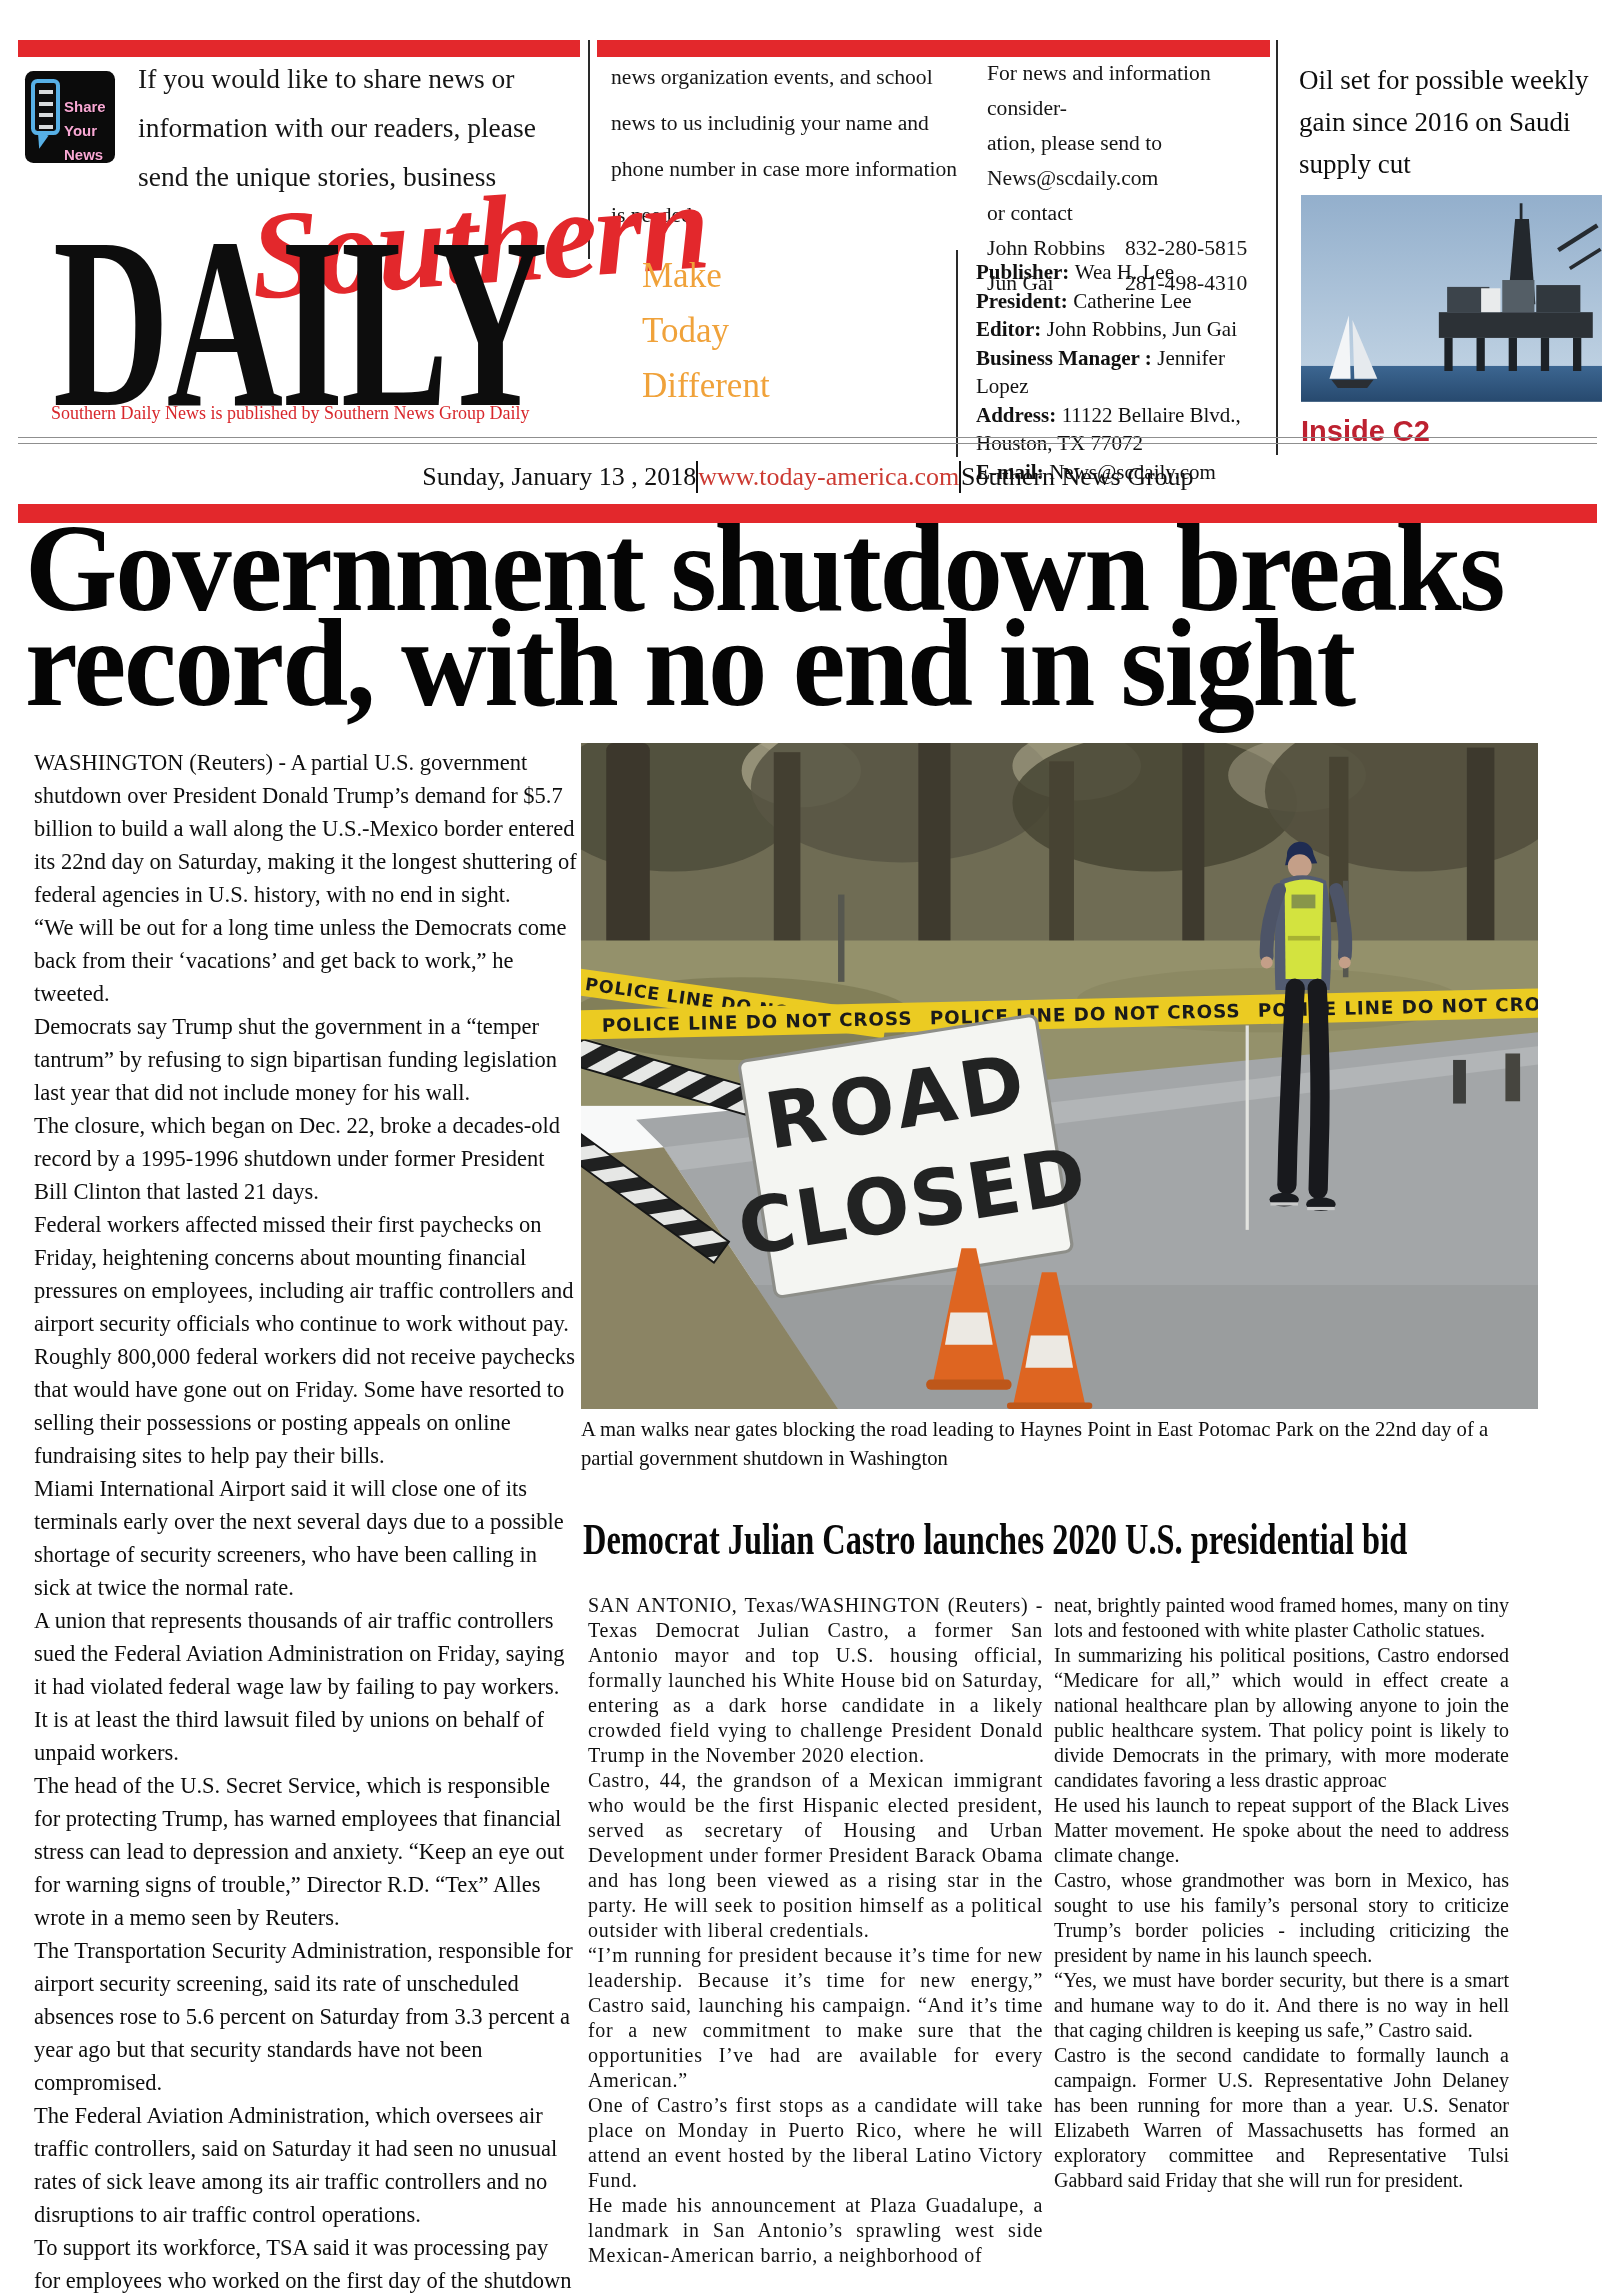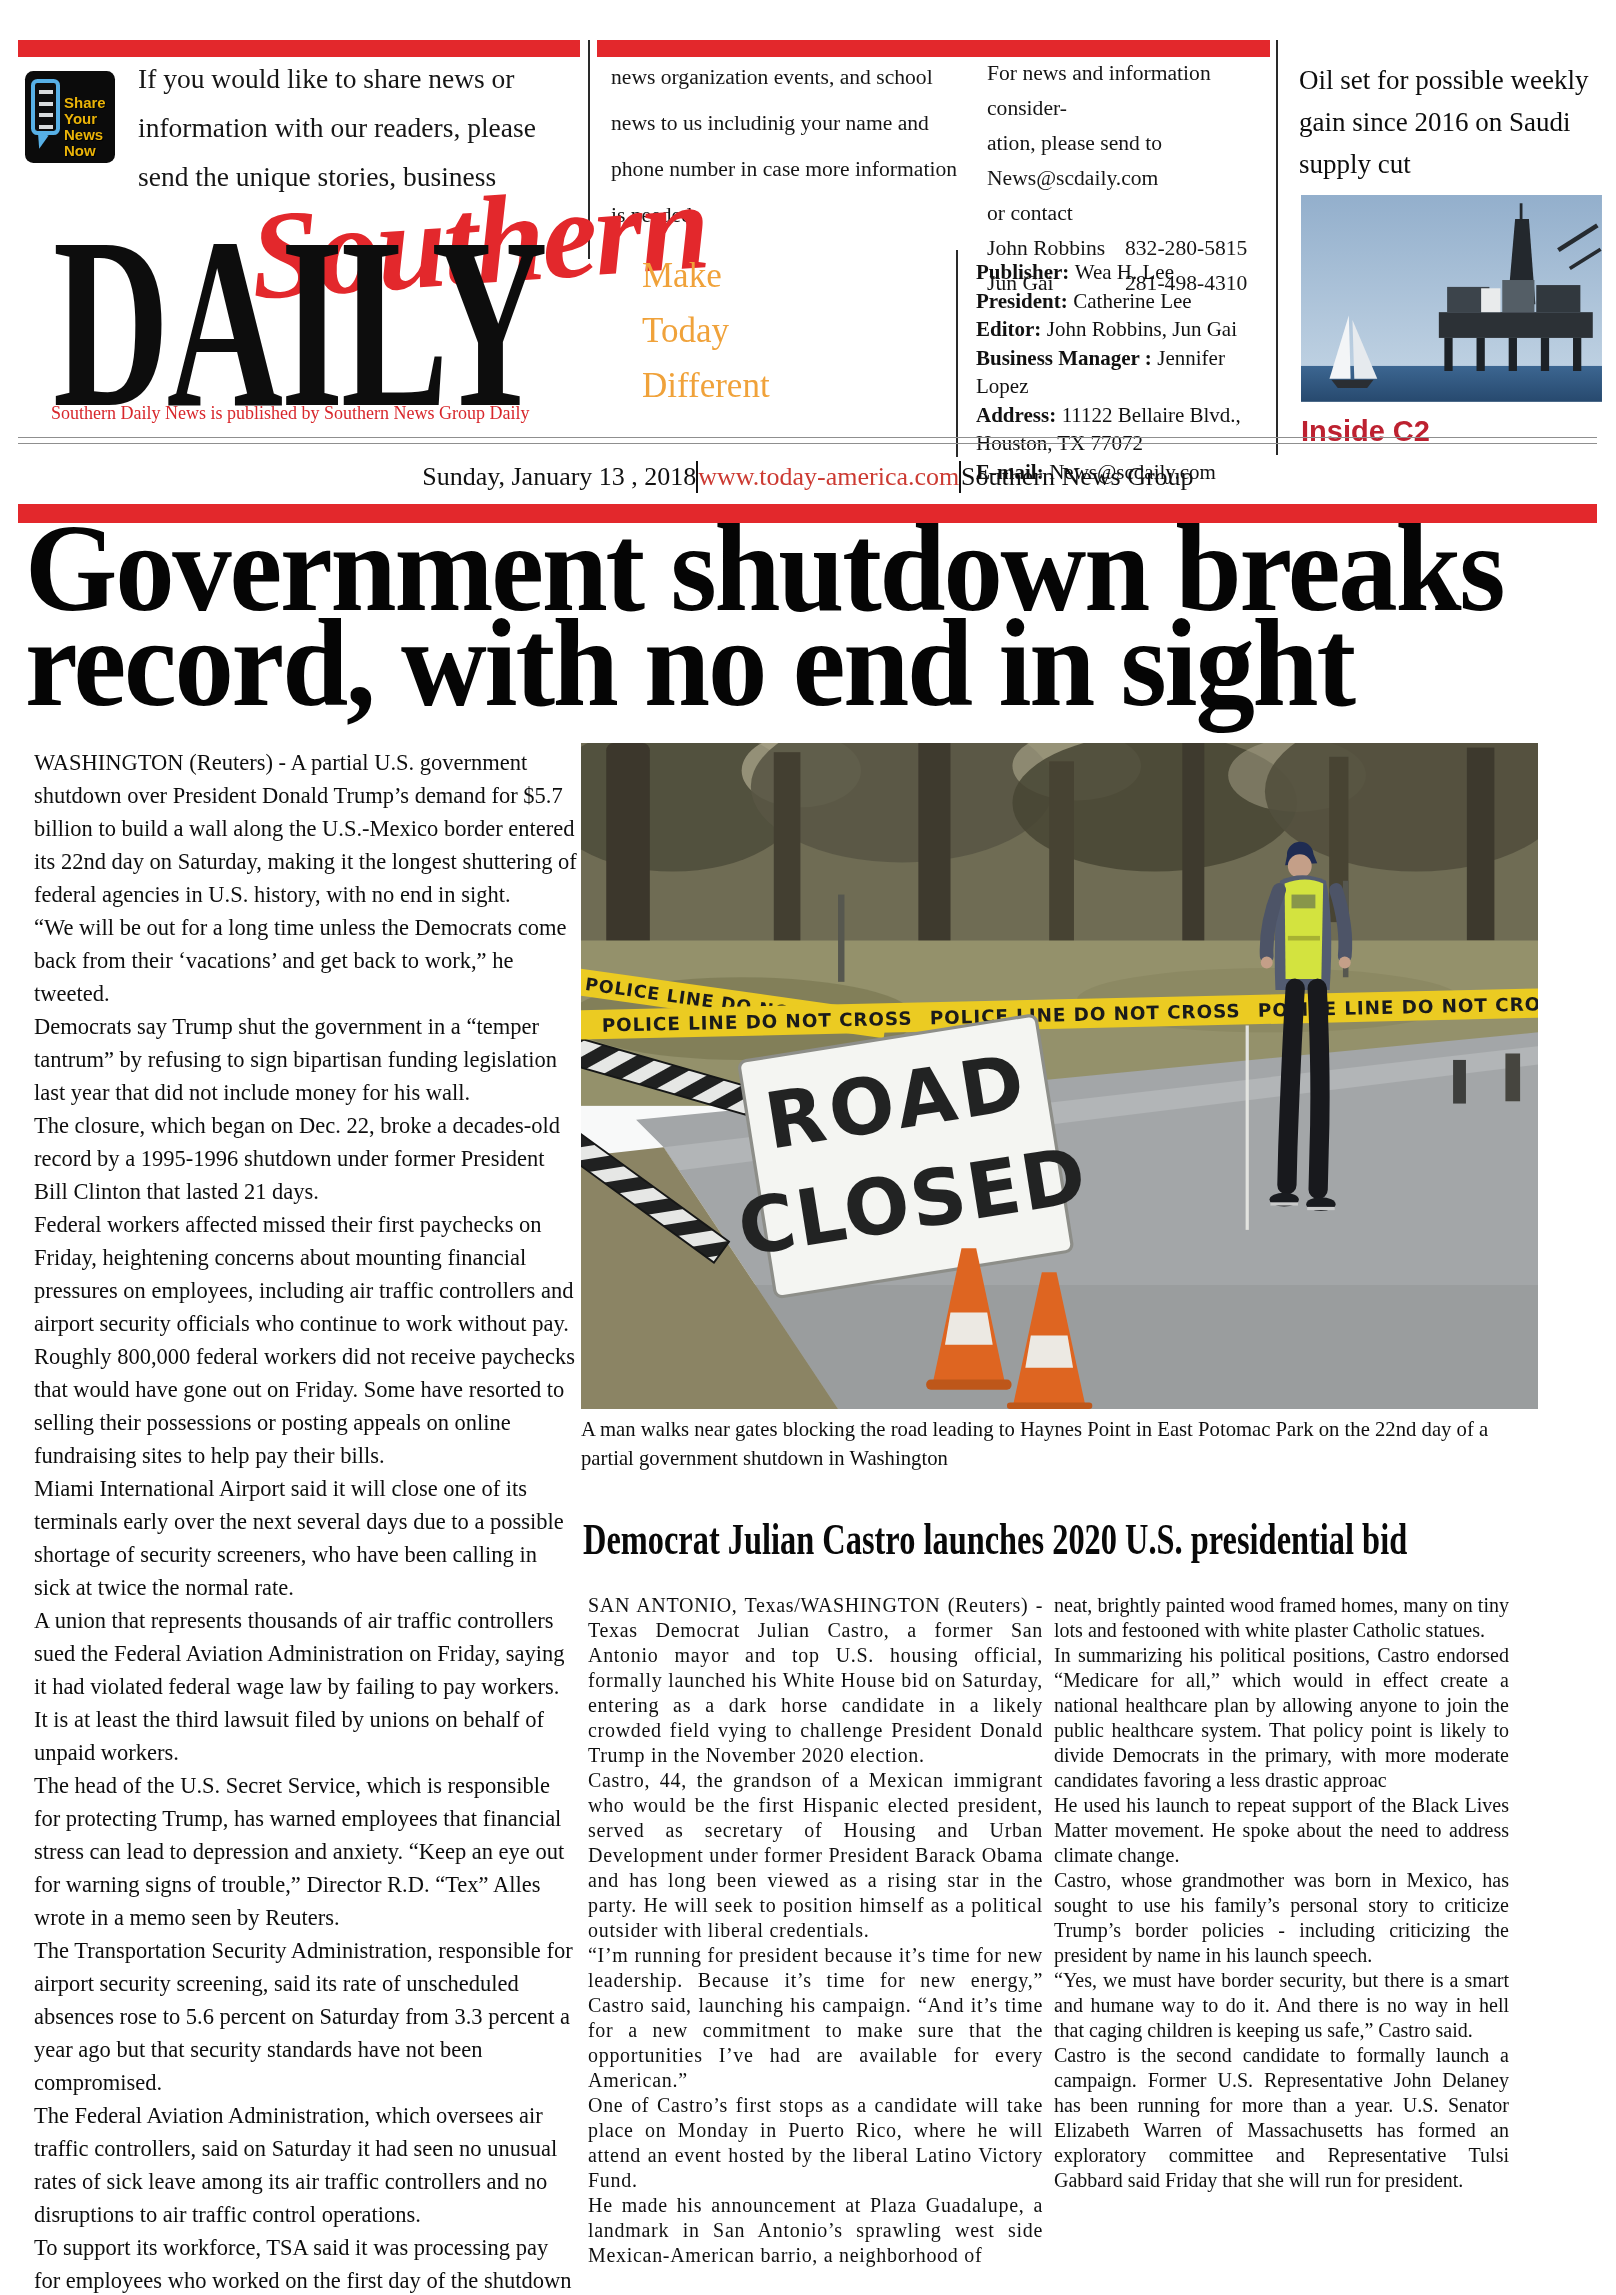--- a/index.html
+++ b/index.html
@@ -13,21 +13,21 @@
   #topbar2{left:597px;top:40px;width:673px}
   .vdiv{position:absolute;width:1.8px;background:#2a2a2a}
   #vdiv1{left:588px;top:40px;height:219px}
   #vdiv2{left:956px;top:250px;height:207px}
   #vdiv3{left:1276px;top:40px;height:415px}
 
   #share-logo{position:absolute;left:25px;top:71px;width:90px;height:92px;background:#0b0b0b;border-radius:8.3px;overflow:hidden}
   #share-bubble{position:absolute;left:6.4px;top:8.3px;width:28.5px;height:56px;background:#0d0d0d;border:4.1px solid #57b0e6;border-radius:6.4px}
   .bub-line{position:absolute;left:3.7px;width:13.8px;height:4.1px;background:#d9dcde}
   #share-tail{position:absolute;left:11px;top:63px;width:0;height:0;border-left:5.5px solid transparent;border-right:6.4px solid transparent;border-top:15.6px solid #57b0e6;transform:rotate(14deg)}
-  #share-text{position:absolute;left:39px;top:24px;width:49px;font-family:"Liberation Sans","DejaVu Sans",sans-serif;font-weight:bold;font-size:15px;line-height:16px;color:#eab308;text-shadow:0.9px 0.9px 0 #000}
+  #share-text{position:absolute;left:39px;top:24px;width:49px;font-family:"Liberation Sans","DejaVu Sans",sans-serif;font-weight:bold;font-size:15px;line-height:24px;color:#f9a8d4;text-shadow:0.9px 0.9px 0 #000}
 
   .topcol{position:absolute;font-size:27.5px;line-height:49px;color:#161616}
   #topcol1{left:138px;top:54px;width:450px}
   #topcol2{left:611px;top:54px;width:349px;font-size:21.6px;line-height:46px}
   #topcol3{left:987px;top:56px;width:280px;font-size:21.6px;line-height:35px}
   #topcol3 .email{color:#161616}
   .c-row{font-size:21.6px;line-height:35px}
   .c-name{display:inline-block;width:138px}
   .c-phone{font-weight:normal}
 

